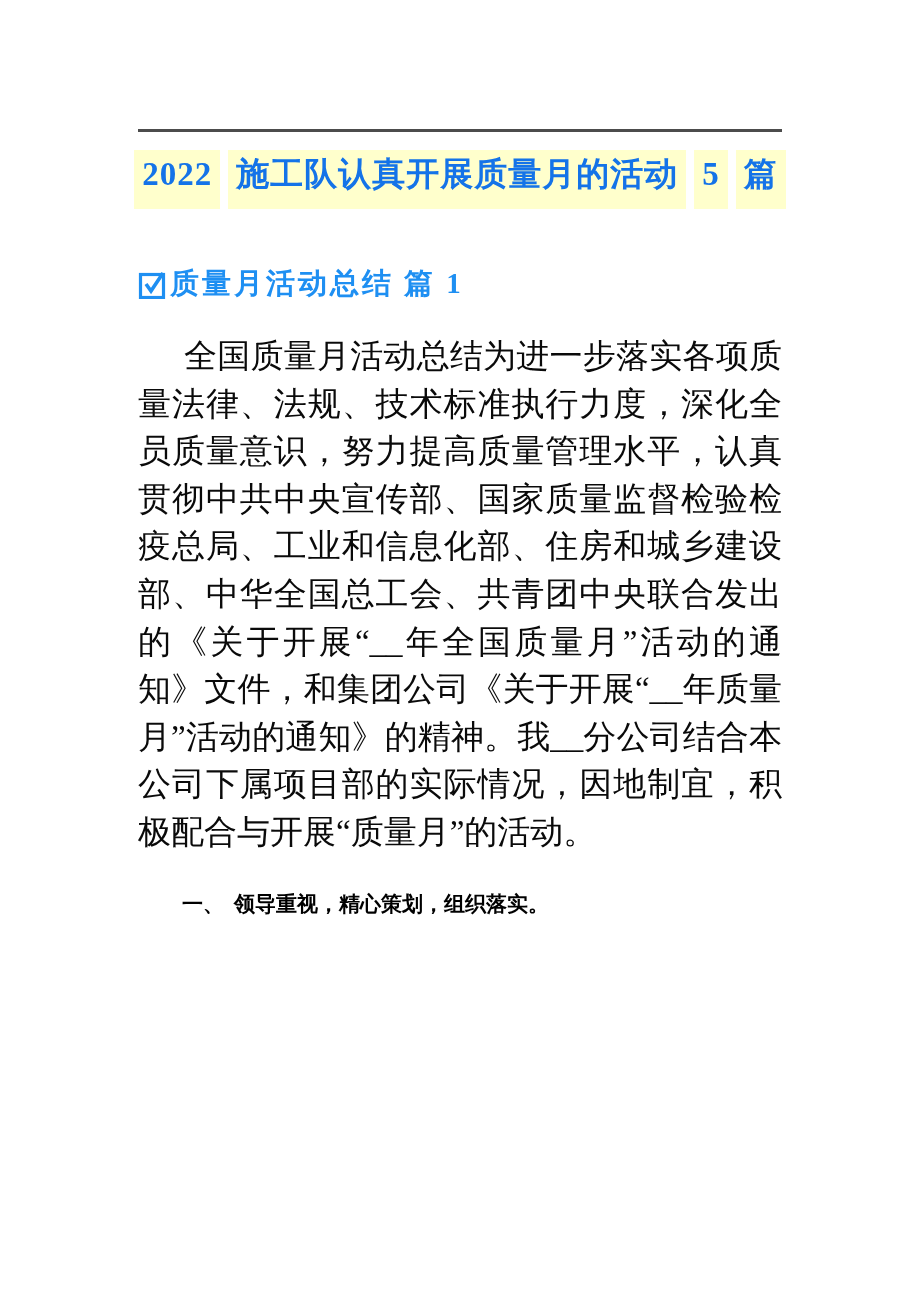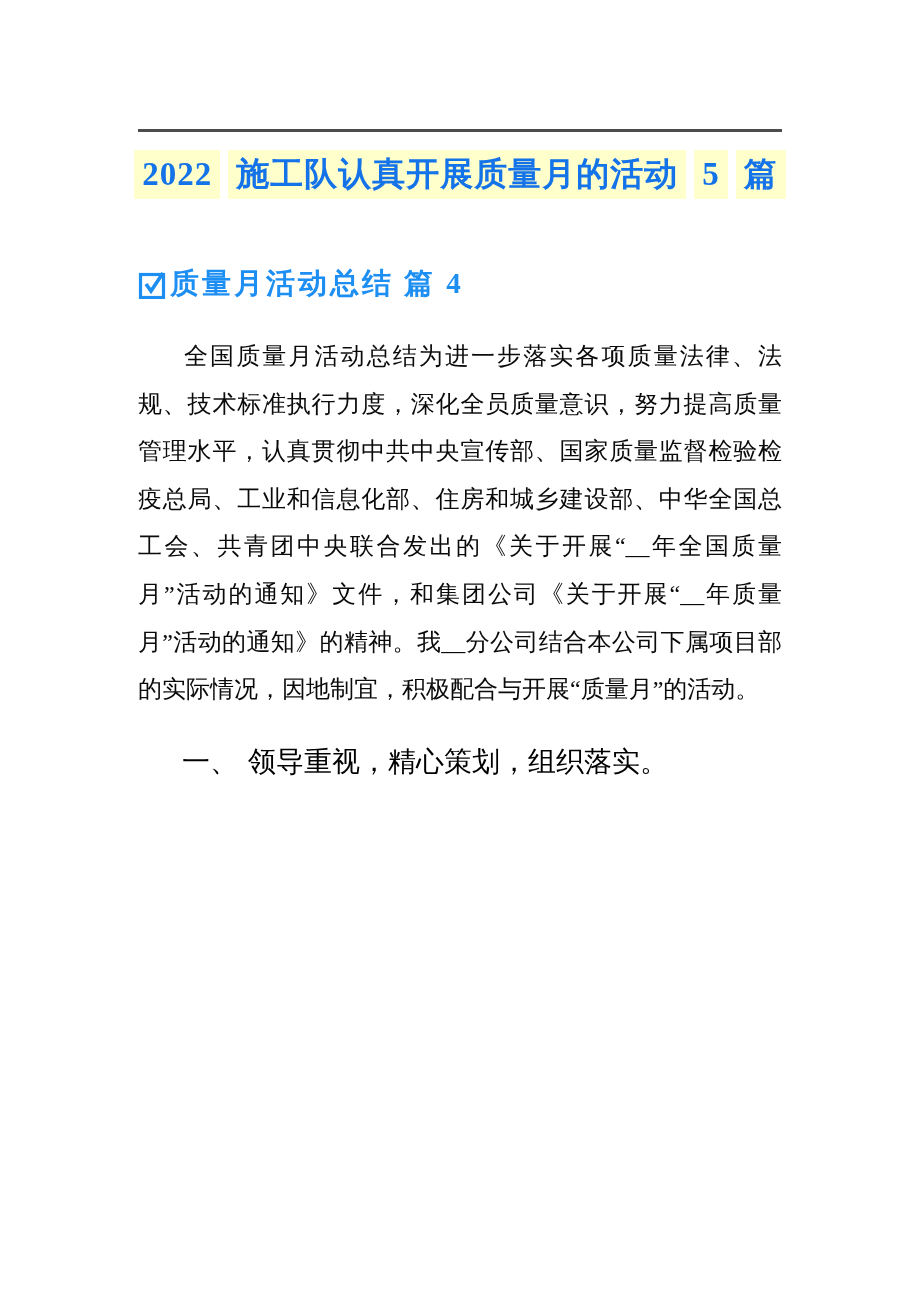--- a/index.html
+++ b/index.html
@@ -32,21 +32,21 @@
     text-align: center;
     font-size: 33px;
     font-weight: bold;
     line-height: 47px;
     color: var(--title-color, #1473e8);
     letter-spacing: 1px;
     white-space: nowrap;
   }
   .doc-title .hl {
     background: var(--hl-color, #ffffcc);
-    padding: 6px 8px 7px 8px;
+    padding: 6px 8px 17px 8px;
     margin: 0 4px;
   }
   .section-header {
     position: absolute;
     left: 138px;
     top: 264px;
     display: flex;
     align-items: center;
     font-size: 29px;
     font-weight: bold;
@@ -67,33 +67,33 @@
   }
   .content {
     position: absolute;
     left: 138px;
     top: 333px;
     width: 644px;
     color: #0a0a0a;
   }
   .body-para {
     margin: 0;
-    font-size: 24px;
+    font-size: 33px;
     line-height: 47.6px;
     text-align: justify;
     text-justify: inter-character;
     text-indent: 46px;
     word-break: break-all;
     font-family: Liberation Serif, serif;
   }
   .num-heading {
     margin: 24px 0 12px 0;
-    font-size: 28px;
+    font-size: 21px;
     line-height: 47.6px;
-    font-weight: normal;
+    font-weight: bold;
     color: #000000;
     text-indent: 44px;
     white-space: nowrap;
   }
   .num-heading .hnum {
     margin-right: 10px;
   }
 </style>
 </head>
 <body>
@@ -103,21 +103,21 @@
   <div class="rule"></div>
 
   <h1 class="doc-title"><span class="hl">2022</span><span class="hl">施工队认真开展质量月的活动</span><span class="hl">5</span><span class="hl">篇</span></h1>
 
   <div class="section-header">
     <svg class="cbx" viewBox="0 0 29 29" xmlns="http://www.w3.org/2000/svg">
       <rect x="2.5" y="4.5" width="23" height="23" fill="none" stroke="#1e8ff2" stroke-width="3.2"></rect>
       <path d="M8 14 L13 21 L25 3" fill="none" stroke="#1e8ff2" stroke-width="3.6"></path>
     </svg>
     <span>质量月活动总结</span>
-    <span class="part">篇 4</span>
+    <span class="part">篇 1</span>
   </div>
 
   <div class="content">
     <p class="body-para">全国质量月活动总结为进一步落实各项质量法律、法规、技术标准执行力度，深化全员质量意识，努力提高质量管理水平，认真贯彻中共中央宣传部、国家质量监督检验检疫总局、工业和信息化部、住房和城乡建设部、中华全国总工会、共青团中央联合发出的《关于开展“__年全国质量月”活动的通知》文件，和集团公司《关于开展“__年质量月”活动的通知》的精神。我__分公司结合本公司下属项目部的实际情况，因地制宜，积极配合与开展“质量月”的活动。</p>
 
     <p class="num-heading"><span class="hnum">一、</span><span>领导重视，精心策划，组织落实。</span></p>
 
   </div>
 
 </div>

